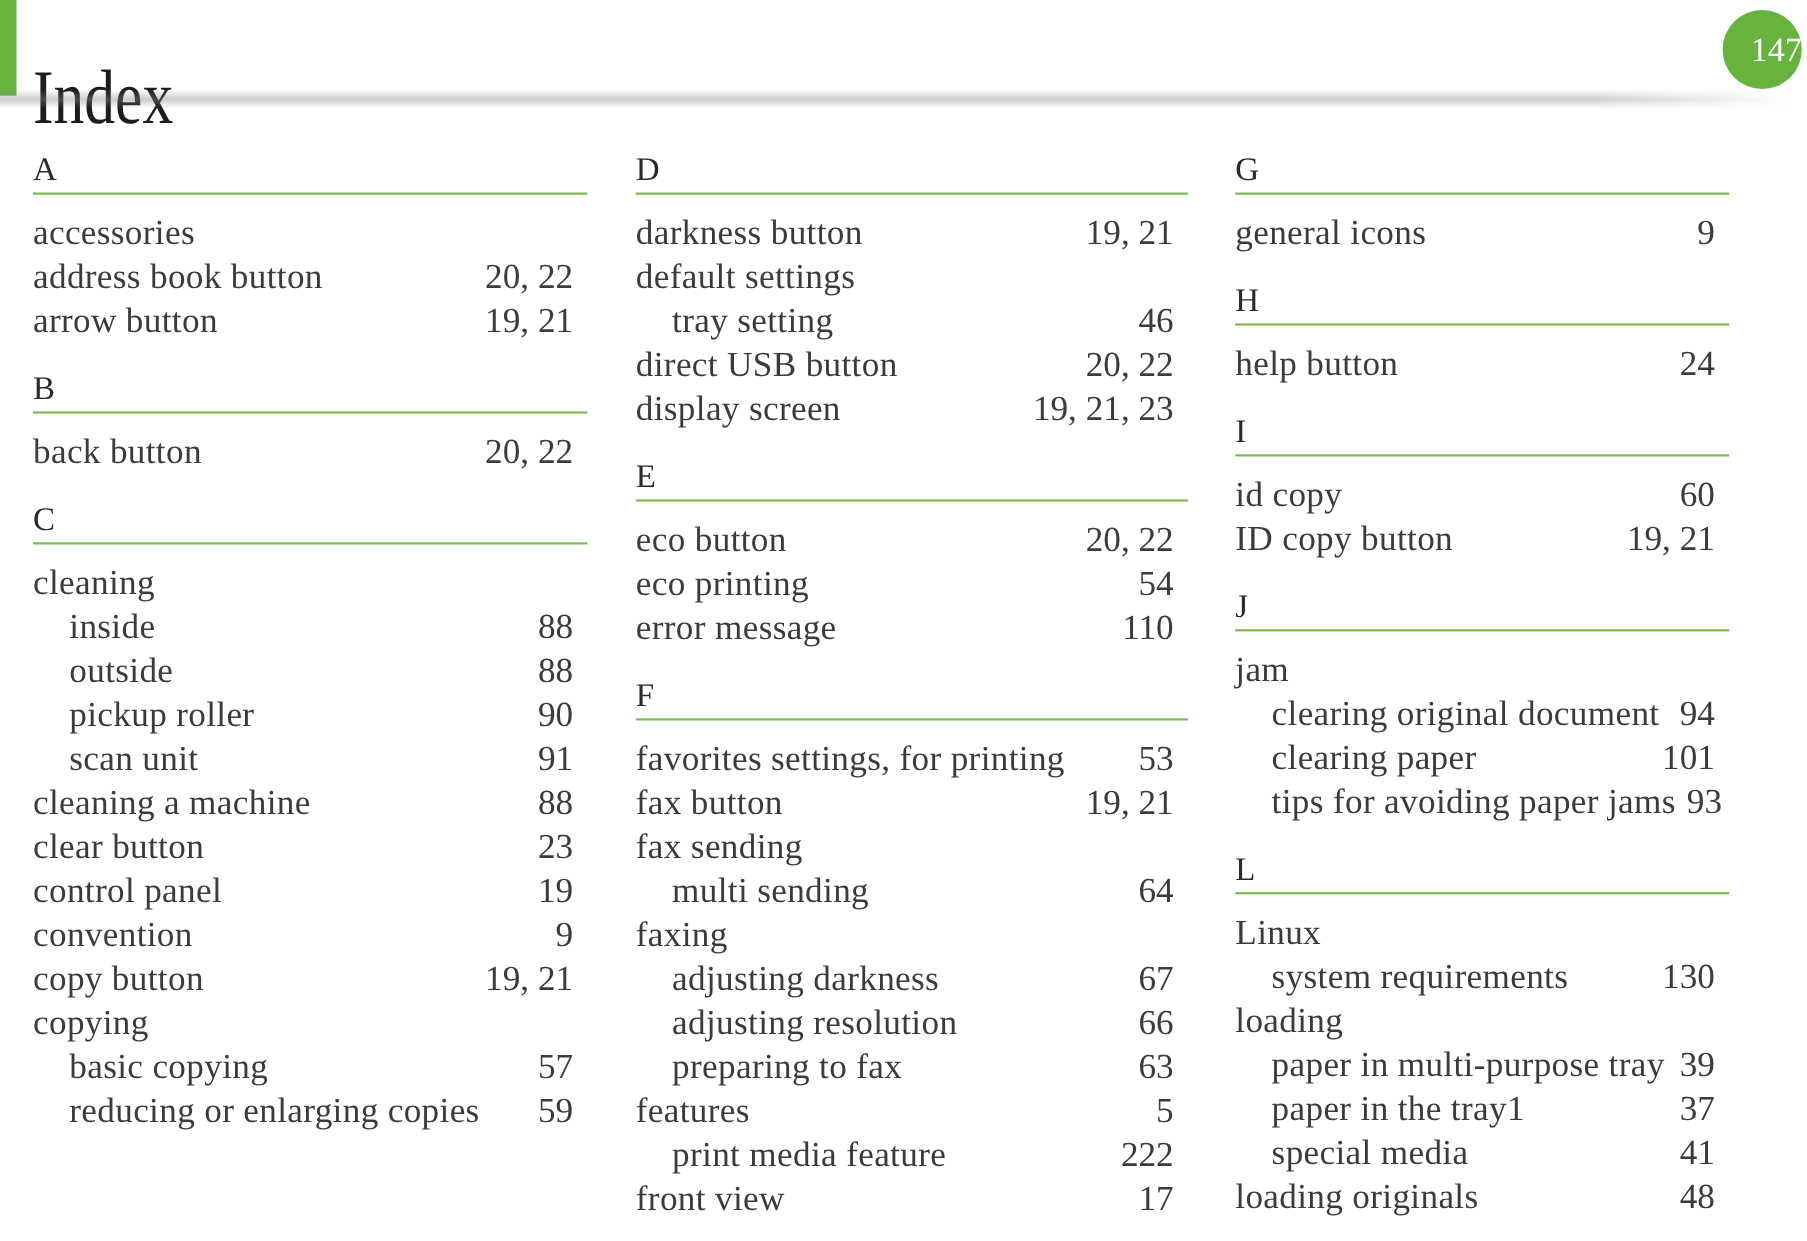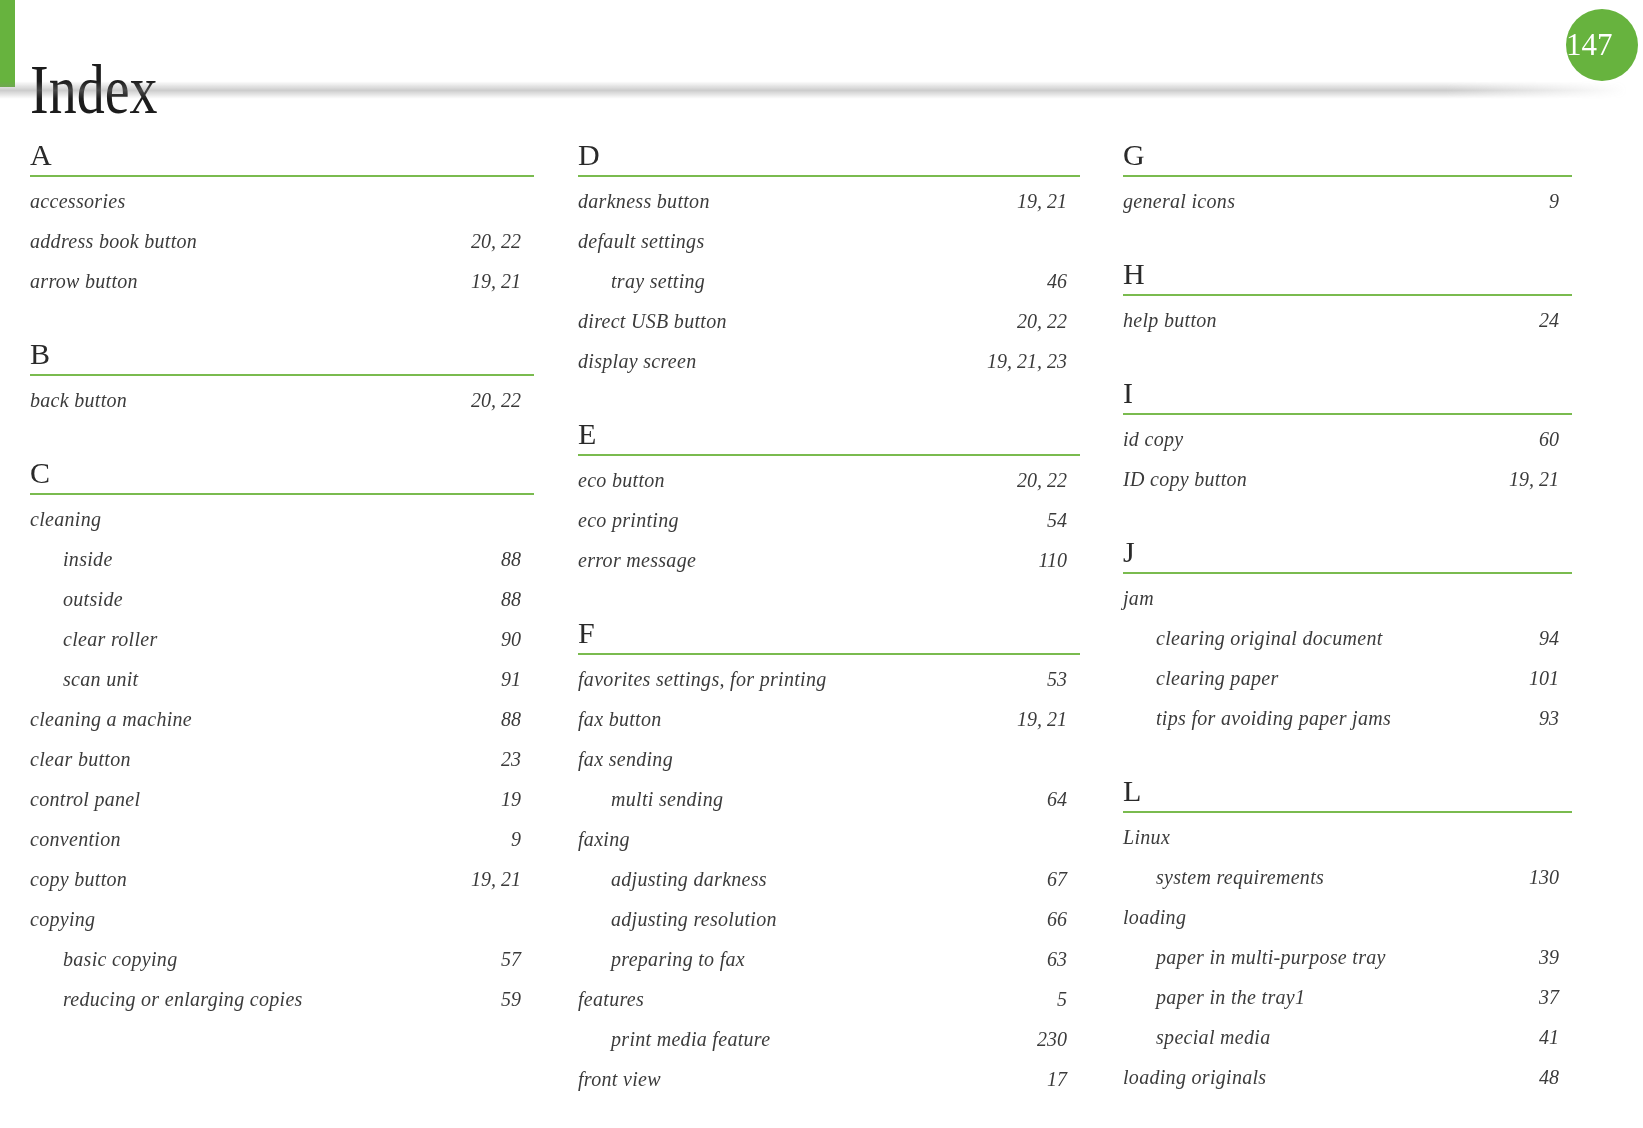--- a/index.html
+++ b/index.html
@@ -36,43 +36,42 @@
       rgba(135,135,135,0.42) 52%,
       rgba(255,255,255,0) 94%);
     -webkit-mask-image: linear-gradient(to right, #000 0%, #000 88%, transparent 99%);
             mask-image: linear-gradient(to right, #000 0%, #000 88%, transparent 99%);
   }
   .page-badge {
     position: absolute; left: 1566px; top: 9px;
     width: 72px; height: 72px; border-radius: 50%;
     background: var(--green);
     color: #ffffff; font-size: 31px;
-    display: flex; align-items: center; justify-content: flex-start;
+    display: flex; align-items: center; justify-content: flex-end;
   }
 
   
   .col { position: absolute; top: 138px; }
   .col1 { left: 30px;   width: 504px; }
   .col2 { left: 578px;  width: 502px; }
   .col3 { left: 1123px; width: 449px; }
 
   .section + .section { margin-top: 27px; }
   .letter {
     margin: 0; font-weight: 400;
     font-size: 30px; line-height: 34px;
     color: #2a2a2a;
   }
   .rule { border-top: 2px solid var(--rule); margin-top: 3px; }
   .rows { margin-top: 13px; }
   .row {
     height: 40px;
-    display: flex; align-items: flex-start; justify-content: space-between;
-    font-size: 20px; color: var(--ink);
+    display: flex; align-items: flex-end; justify-content: space-between;
+    font-size: 32px; color: var(--ink);
     padding-right: 13px;
-    font-style: italic;
   }
   .row .label { letter-spacing: 0.3px; white-space: nowrap; }
   .row.sub .label { padding-left: 33px; }
   .row .pages { white-space: nowrap; padding-left: 10px; }
 </style>
 </head>
 <body>
 
 <div class="accent-bar"></div>
 <h1 class="page-title">Index</h1>
@@ -121,21 +120,21 @@
           </div>
           <div class="row sub">
             <span class="label">inside</span>
             <span class="pages">88</span>
           </div>
           <div class="row sub">
             <span class="label">outside</span>
             <span class="pages">88</span>
           </div>
           <div class="row sub">
-            <span class="label">clear roller</span>
+            <span class="label">pickup roller</span>
             <span class="pages">90</span>
           </div>
           <div class="row sub">
             <span class="label">scan unit</span>
             <span class="pages">91</span>
           </div>
           <div class="row">
             <span class="label">cleaning a machine</span>
             <span class="pages">88</span>
           </div>
@@ -250,21 +249,21 @@
           <div class="row sub">
             <span class="label">preparing to fax</span>
             <span class="pages">63</span>
           </div>
           <div class="row">
             <span class="label">features</span>
             <span class="pages">5</span>
           </div>
           <div class="row sub">
             <span class="label">print media feature</span>
-            <span class="pages">230</span>
+            <span class="pages">222</span>
           </div>
           <div class="row">
             <span class="label">front view</span>
             <span class="pages">17</span>
           </div>
         </div>
       </section>
     </div>
     <div class="col col3">
       <section class="section">

